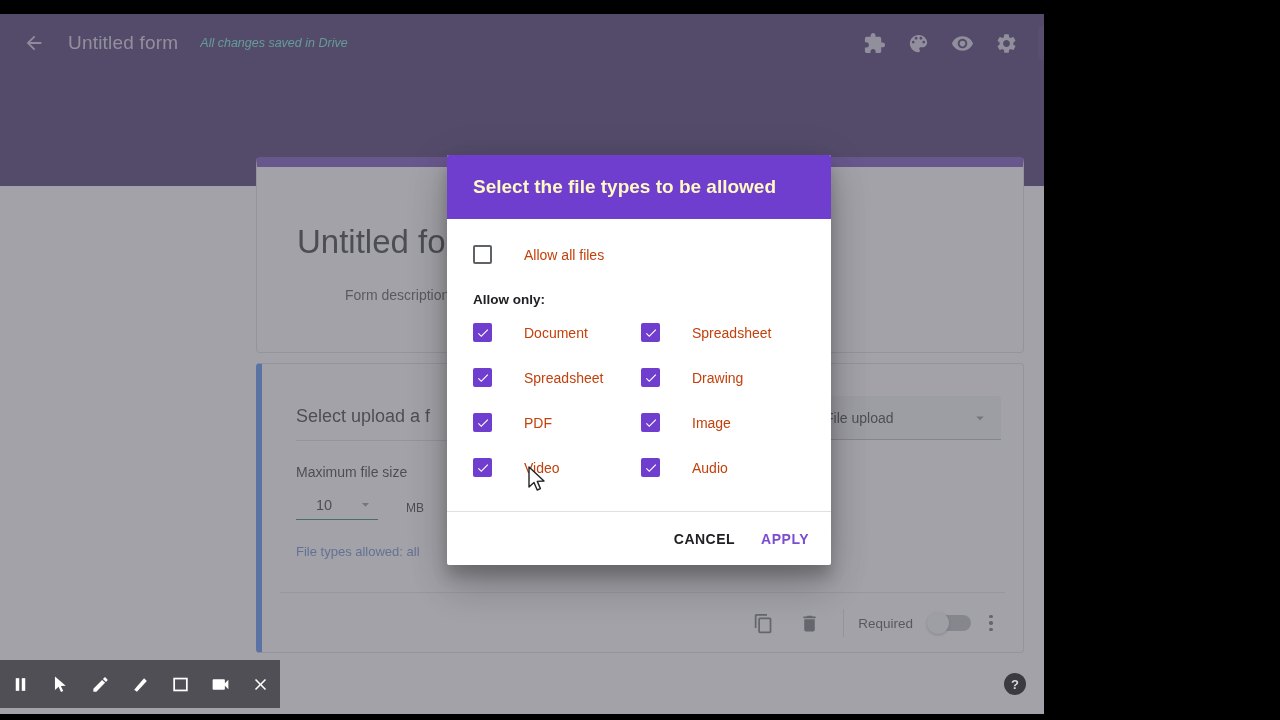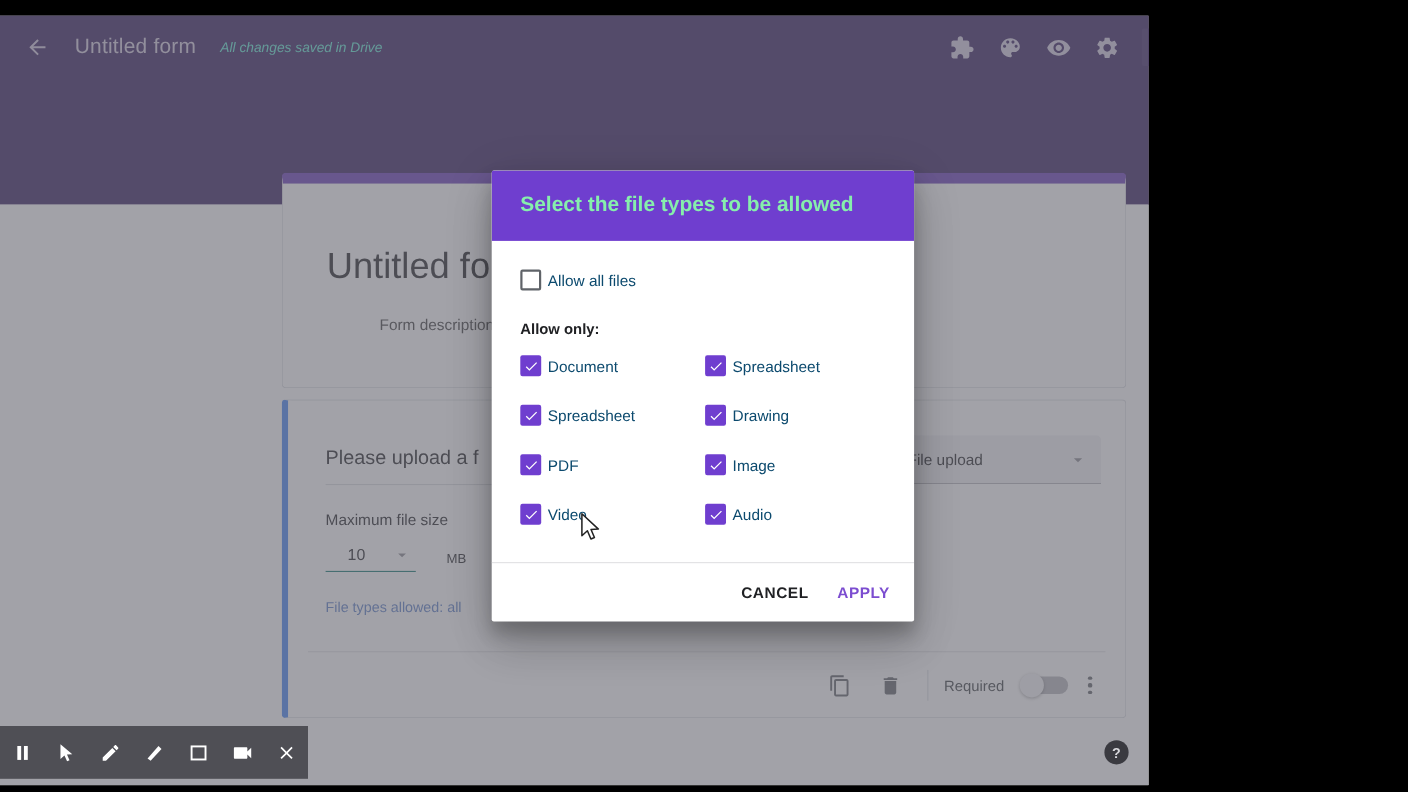--- a/index.html
+++ b/index.html
@@ -156,36 +156,36 @@
   .dialog {
     position: absolute; left: 447px; top: 141px; width: 384px; height: 410px;
     background: #fff; border-radius: 2px;
     box-shadow: 0 11px 15px rgba(0,0,0,.2), 0 9px 46px rgba(0,0,0,.12), 0 24px 38px rgba(0,0,0,.14);
     overflow: hidden;
   }
   .dlg-head {
     height: 64px; background: #6f3ecf;
     display:flex; align-items:center; padding: 0 26px;
   }
-  .dlg-title { color: #86efac; font-size: 19px; font-weight: bold; }
+  .dlg-title { color: #fef9c3; font-size: 19px; font-weight: bold; }
   .dlg-body { padding: 26px 0 0 0; height: 292px; }
   .cb-row { display:flex; align-items:center; }
   .allow-all { padding-left: 26px; margin-bottom: 28px; }
   .allow-only-label {
     padding-left: 26px; font-size: 13.5px; color: #202124; font-weight: bold;
     margin-bottom: 16px;
   }
   .grid { display: grid; grid-template-columns: 168px 168px; padding-left: 26px; row-gap: 26px; }
   .cb {
     width: 19px; height: 19px; border-radius: 2px; flex: 0 0 auto;
     display:flex; align-items:center; justify-content:center;
   }
   .cb-unchecked { border: 2px solid #5f6368; background: #fff; }
   .cb-checked { background: #6f3ecf; }
-  .cb-label { margin-left: 6px; font-size: 14px; color: #0c4a6e; }
+  .cb-label { margin-left: 32px; font-size: 14px; color: #c2410c; }
   .dlg-divider { height: 1px; background: #e0e0e3; }
   .dlg-foot {
     height: 53px; display:flex; align-items:center; justify-content:flex-end;
     padding-right: 22px; gap: 26px;
   }
   .btn-cancel { font-size: 14px; font-weight: bold; color: #202124; letter-spacing:.5px; }
   .btn-apply { font-size: 14px; font-weight: bold; color: #7c4dd0; letter-spacing:.5px; }
 
   
   .cursor { position: absolute; left: 527px; top: 452px; }
@@ -262,21 +262,21 @@
     </div>
 
     <div class="form-area">
 
       <div class="card card-header">
         <div class="ftitle">Untitled form</div>
         <div class="fdesc">Form description</div>
       </div>
 
       <div class="card card-q">
-        <div class="q-title">Please upload a f</div>
+        <div class="q-title">Select upload a f</div>
         <div class="q-underline"></div>
 
         <div class="q-type">
           <div class="q-type-label">File upload</div>
           <svg width="18" height="18" viewBox="0 0 24 24">
             <path d="M7 10l5 5 5-5z" fill="#8a8a90"></path>
           </svg>
         </div>
 
         <div class="q-label">Maximum file size</div>

